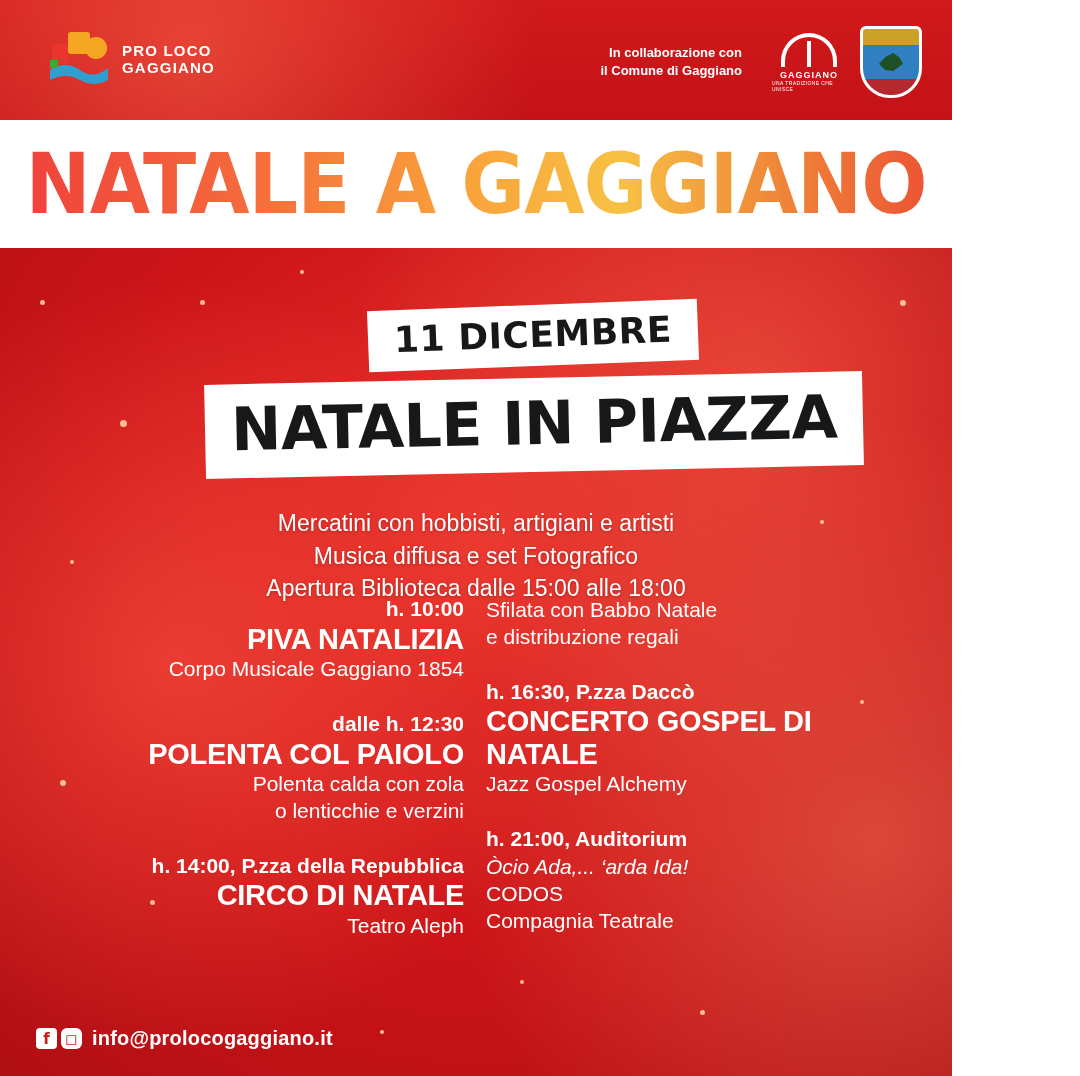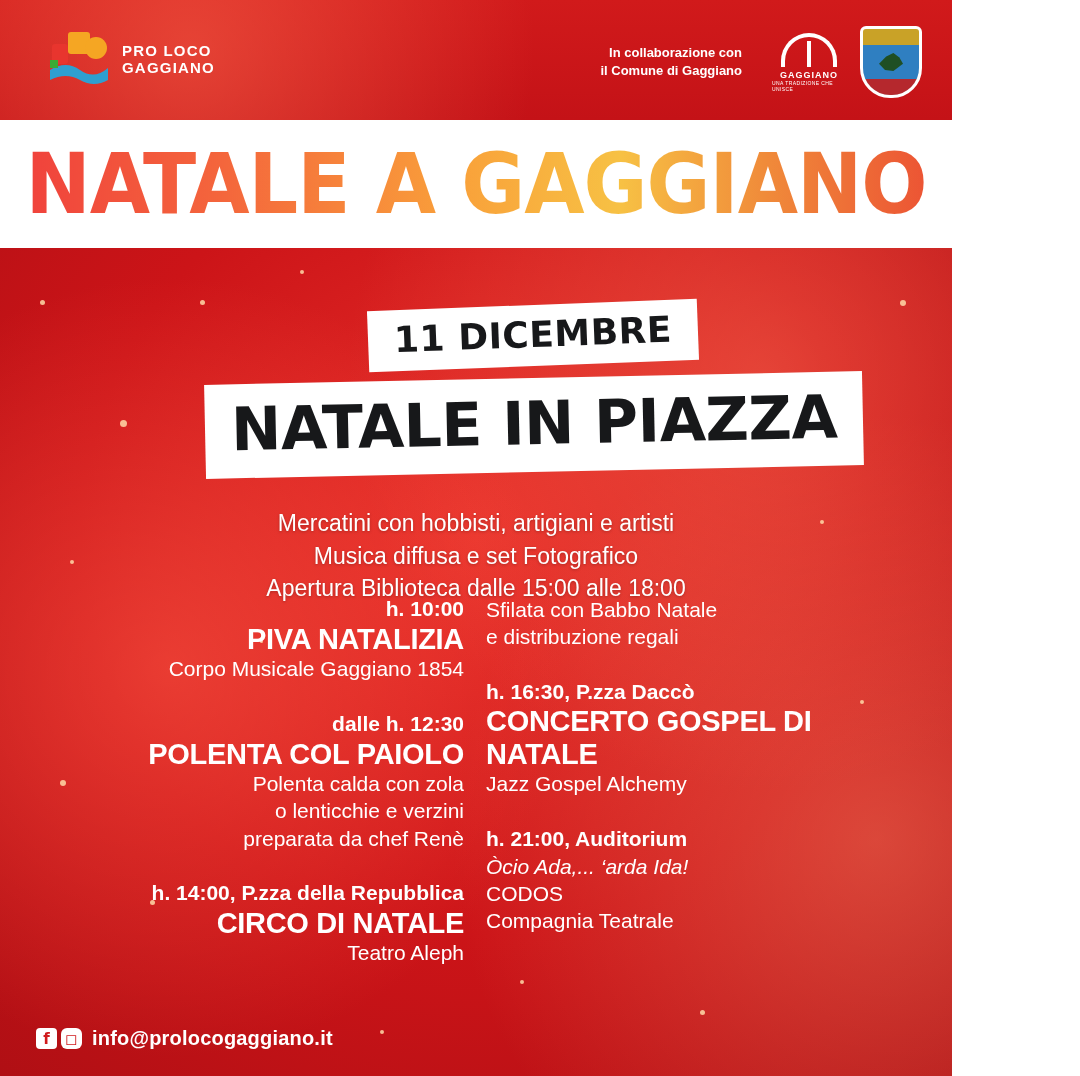--- a/index.html
+++ b/index.html
@@ -253,21 +253,20 @@
         <div class="when">h. 10:00</div>
         <div class="what">PIVA NATALIZIA</div>
         <div class="desc">Corpo Musicale Gaggiano 1854</div>
       </div>
 
       <div class="item">
         <div class="when">dalle h. 12:30</div>
         <div class="what">POLENTA COL PAIOLO</div>
         <div class="desc">Polenta calda con zola</div>
         <div class="desc">o lenticchie e verzini</div>
-        <div class="desc">preparata da chef Renè</div>
       </div>
 
       <div class="item">
         <div class="when">h. 14:00, P.zza della Repubblica</div>
         <div class="what">CIRCO DI NATALE</div>
         <div class="desc">Teatro Aleph</div>
       </div>
 
     </div>
 

